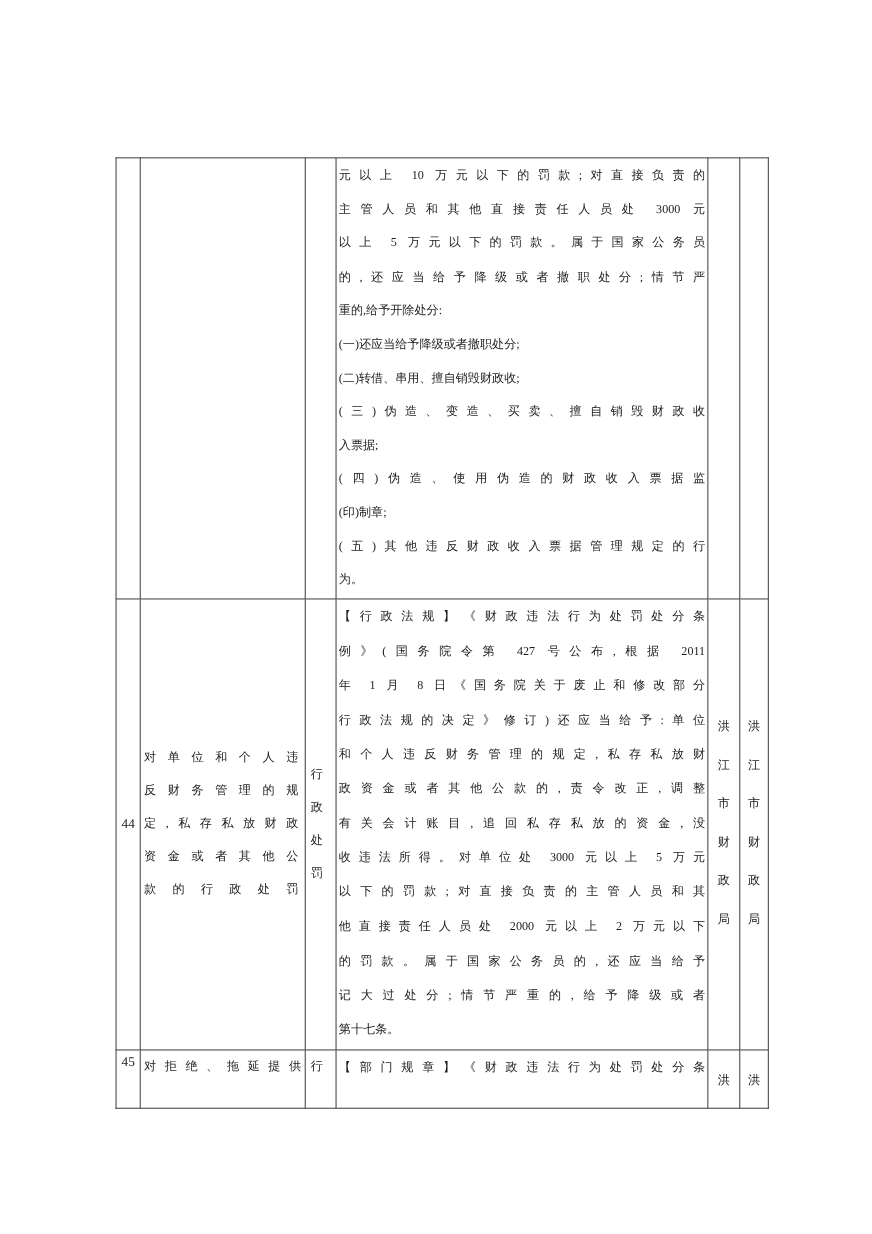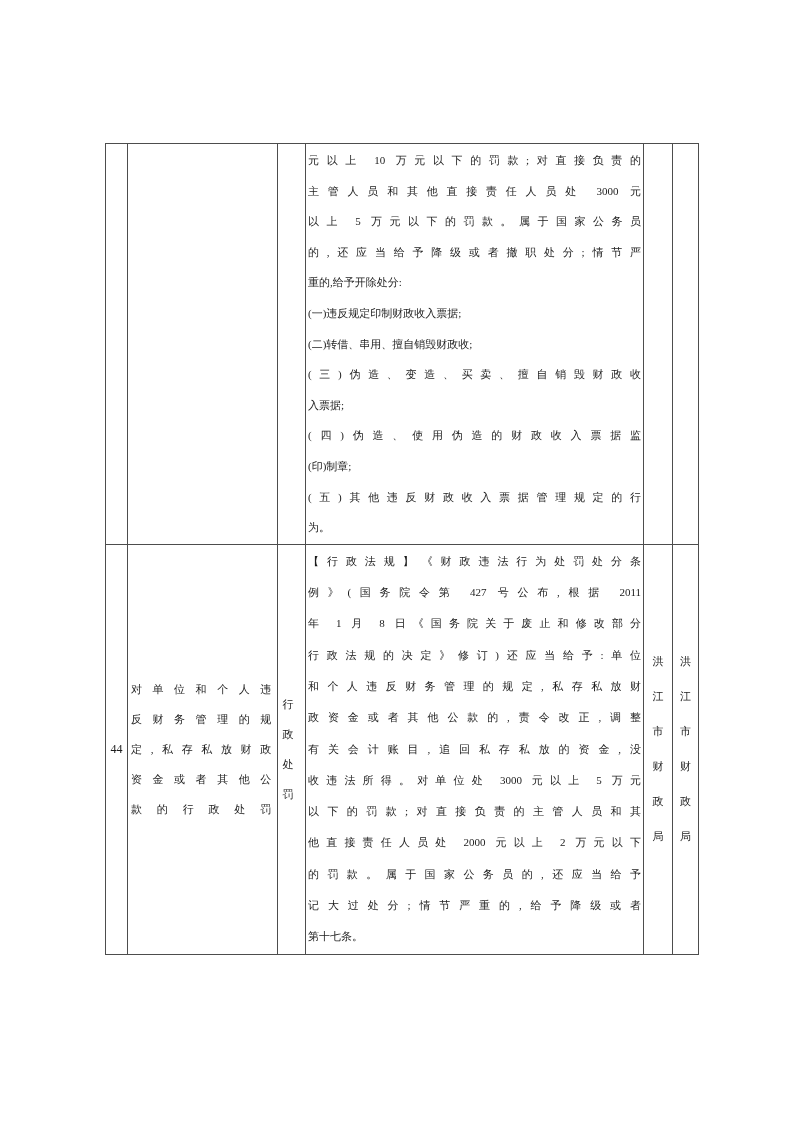--- a/index.html
+++ b/index.html
@@ -98,21 +98,21 @@
         <tr class="row-a">
       <td class="c-num"></td>
       <td class="c-item"></td>
       <td class="c-cat"></td>
       <td class="c-basis">
         <div class="ln st">元以上 10 万元以下的罚款;对直接负责的</div>
         <div class="ln st">主管人员和其他直接责任人员处 3000 元</div>
         <div class="ln st">以上 5 万元以下的罚款。属于国家公务员</div>
         <div class="ln st">的,还应当给予降级或者撤职处分;情节严</div>
         <div class="ln ns">重的,给予开除处分:</div>
-        <div class="ln ns">(一)违反规定印制财政收入票据;</div>
+        <div class="ln ns">(一)还应当给予降级或者撤职处分;</div>
         <div class="ln ns">(二)转借、串用、擅自销毁财政收;</div>
         <div class="ln st">(三)伪造、变造、买卖、擅自销毁财政收</div>
         <div class="ln ns">入票据;</div>
         <div class="ln st">(四)伪造、使用伪造的财政收入票据监</div>
         <div class="ln ns">(印)制章;</div>
         <div class="ln st">(五)其他违反财政收入票据管理规定的行</div>
         <div class="ln ns">为。</div>
       </td>
       <td class="c-agency"></td>
       <td class="c-agency"></td>
@@ -146,15 +146,33 @@
         <div class="ln ns">第十七条。</div>
       </td>
       <td class="c-agency">
         <div class="vtext-agency">洪江市财政局</div>
       </td>
       <td class="c-agency">
         <div class="vtext-agency">洪江市财政局</div>
       </td>
     </tr>
 
+    <tr class="row-45">
+      <td class="c-num">45</td>
+      <td class="c-item">
+        <div class="item-ln st">对拒绝、拖延提供</div>
+      </td>
+      <td class="c-cat">
+        <div class="vtext">行</div>
+      </td>
+      <td class="c-basis">
+        <div class="ln st">【部门规章】《财政违法行为处罚处分条</div>
+      </td>
+      <td class="c-agency">
+        <div class="vtext-agency">洪</div>
+      </td>
+      <td class="c-agency">
+        <div class="vtext-agency">洪</div>
+      </td>
+    </tr>
   </tbody>
     </table>
 </div>
 
 </body></html>

